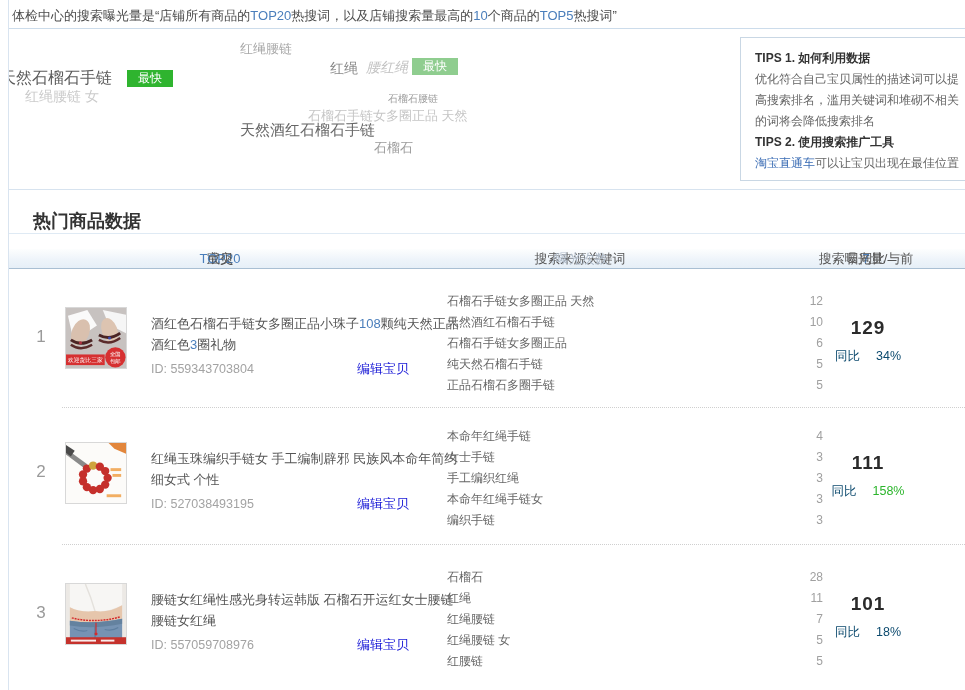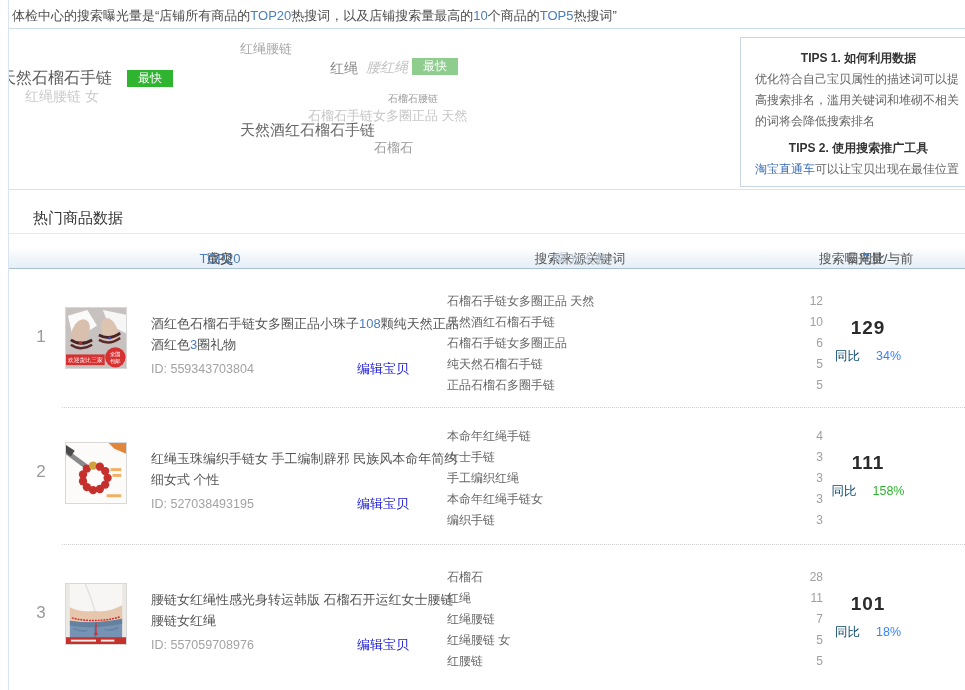--- a/index.html
+++ b/index.html
@@ -26,28 +26,28 @@
          background:#2fb42f; color:#fff; font-size:12px; }
   .cw6 { left:16px; top:59px; font-size:14px; color:#cbcbcb; }
   .cw7 { left:379px; top:63px; font-size:10px; color:#9c9c9c; }
   .cw8 { left:299px; top:78px; font-size:13px; color:#c6c6c6; }
   .cw9 { left:231px; top:92px; font-size:15px; color:#666; }
   .cw10 { left:365px; top:110px; font-size:13px; color:#9c9c9c; }
 
   
   .tips { position:absolute; left:731px; top:8px; width:237px;
     border:1px solid #c9d7e4; background:#fff; padding:10px 14px 6px; font-size:12px; line-height:21px; }
-  .tips-title { font-weight:bold; color:#333;text-align:center; }
+  .tips-title { font-weight:bold; color:#333; }
   .tips-body { color:#666; width:207px; }
-  .tips-title2 { margin-top:6px; }
+  .tips-title2 { margin-top:0; }
   .tips-link { color:#3a6cb4; cursor:pointer; text-decoration:none; }
   .tips-rest { color:#666; }
 
   
-  .section-title { position:absolute; left:33px; top:209px; font-size:15px; font-weight:normal; color:#333; }
+  .section-title { position:absolute; left:33px; top:209px; font-size:18px; font-weight:bold; color:#333; }
   .sep { position:absolute; left:9px; top:233px; width:956px; height:1px; background:#dfeaf4; }
 
   .thead { position:absolute; left:9px; top:249px; width:956px; height:20px;
     background:linear-gradient(180deg,#fdfefe 0%,#eef4fa 55%,#e6eff7 100%);
     border-bottom:1px solid #a9bfd3; font-size:13px; color:#555; }
   .thead span { position:absolute; top:0; line-height:20px; white-space:nowrap; transform:translateX(-50%); }
   .th1 { left:211px; } .th2 { left:571px; } .th3 { left:857px; }
   .th-sub { color:#b0bcca; }
 
   .rows { position:absolute; left:9px; top:270px; width:956px; height:420px; }
@@ -71,21 +71,21 @@
 
   .kws { position:absolute; left:438px; top:var(--pad); width:376px; }
   .kw { display:flex; justify-content:space-between; line-height:21px; font-size:12px; }
   .kw-t { color:#666; }
   .kw-c { color:#a0a0a0; }
 
   .expo { position:absolute; left:786px; top:calc(var(--pad) + 26px); width:146px; text-align:center; }
   .num { font-size:19px; font-weight:bold; color:#2b2b2b; letter-spacing:1px; }
   .yoy { margin-top:9px; font-size:12.5px; }
   .yoy-l { color:#0c4a6e; margin-right:16px;font-family:Liberation Serif, serif; }
-  .yoy-v.down { color:#3b82f6; }
+  .yoy-v.down { color:#0c4a6e; }
   .yoy-v.up { color:#2cb52c; }
 </style>
 </head>
 <body>
 
 <div class="page">
   <div class="left-rule"></div>
 
   <div class="intro">
     <span>体检中心的搜索曝光量是“店铺所有商品的</span><span class="hl">TOP20</span><span>热搜词，以及店铺搜索量最高的</span><span class="hl">10</span><span>个商品的</span><span class="hl">TOP5</span><span>热搜词”</span>

